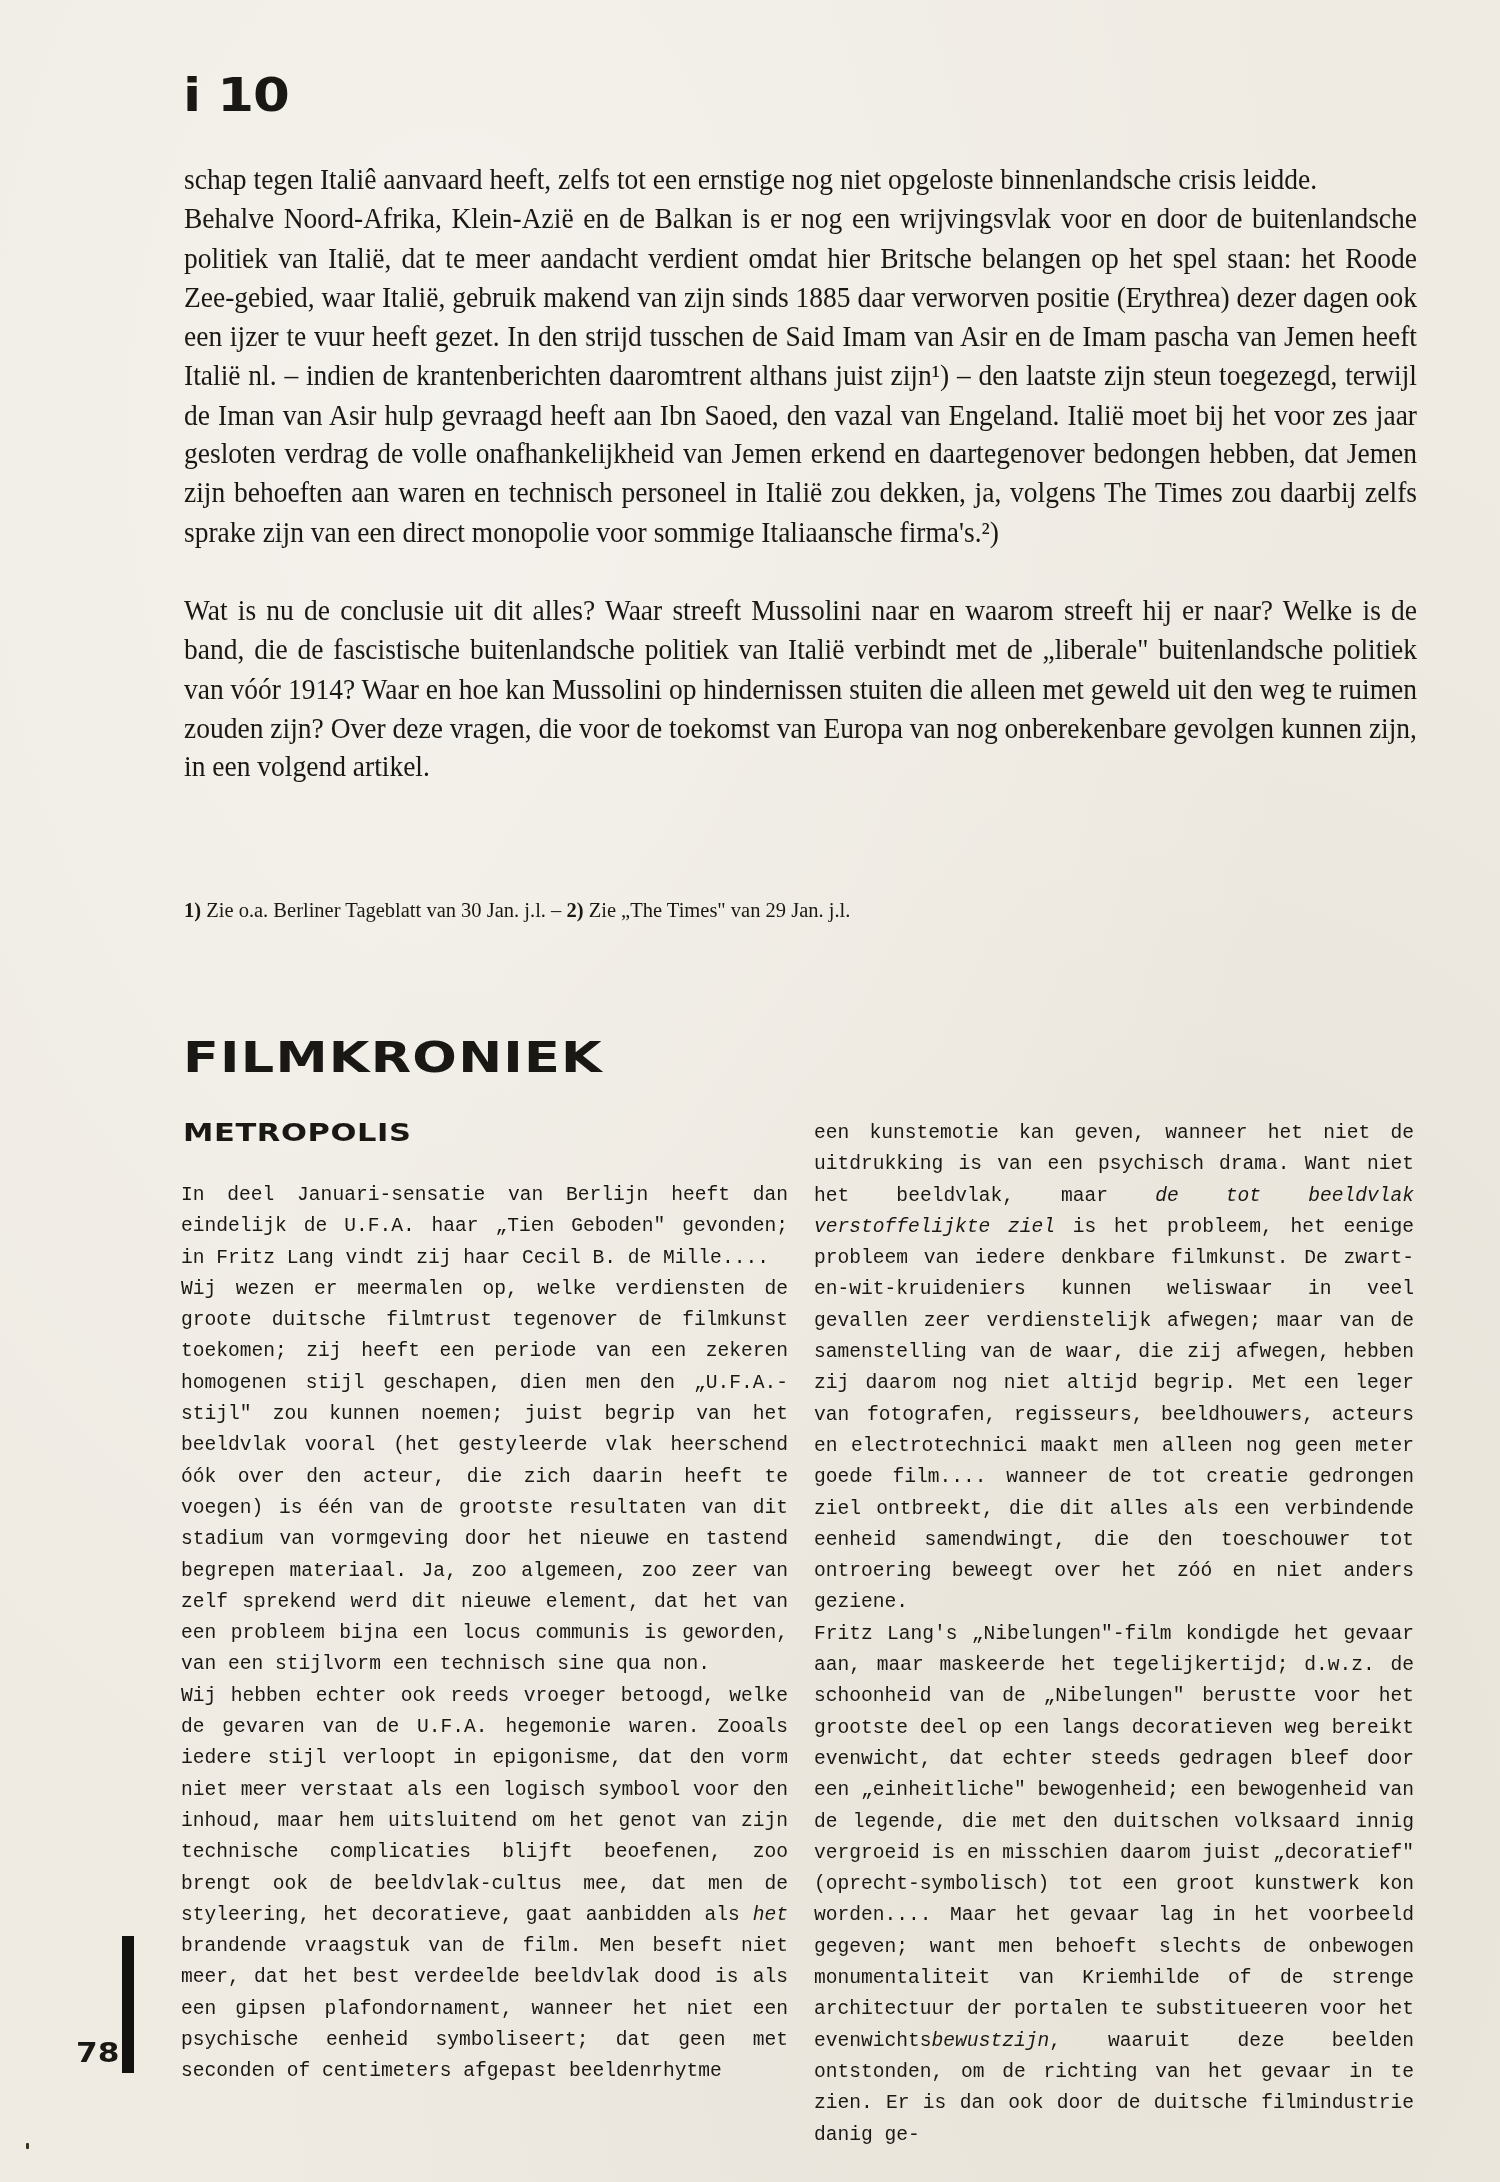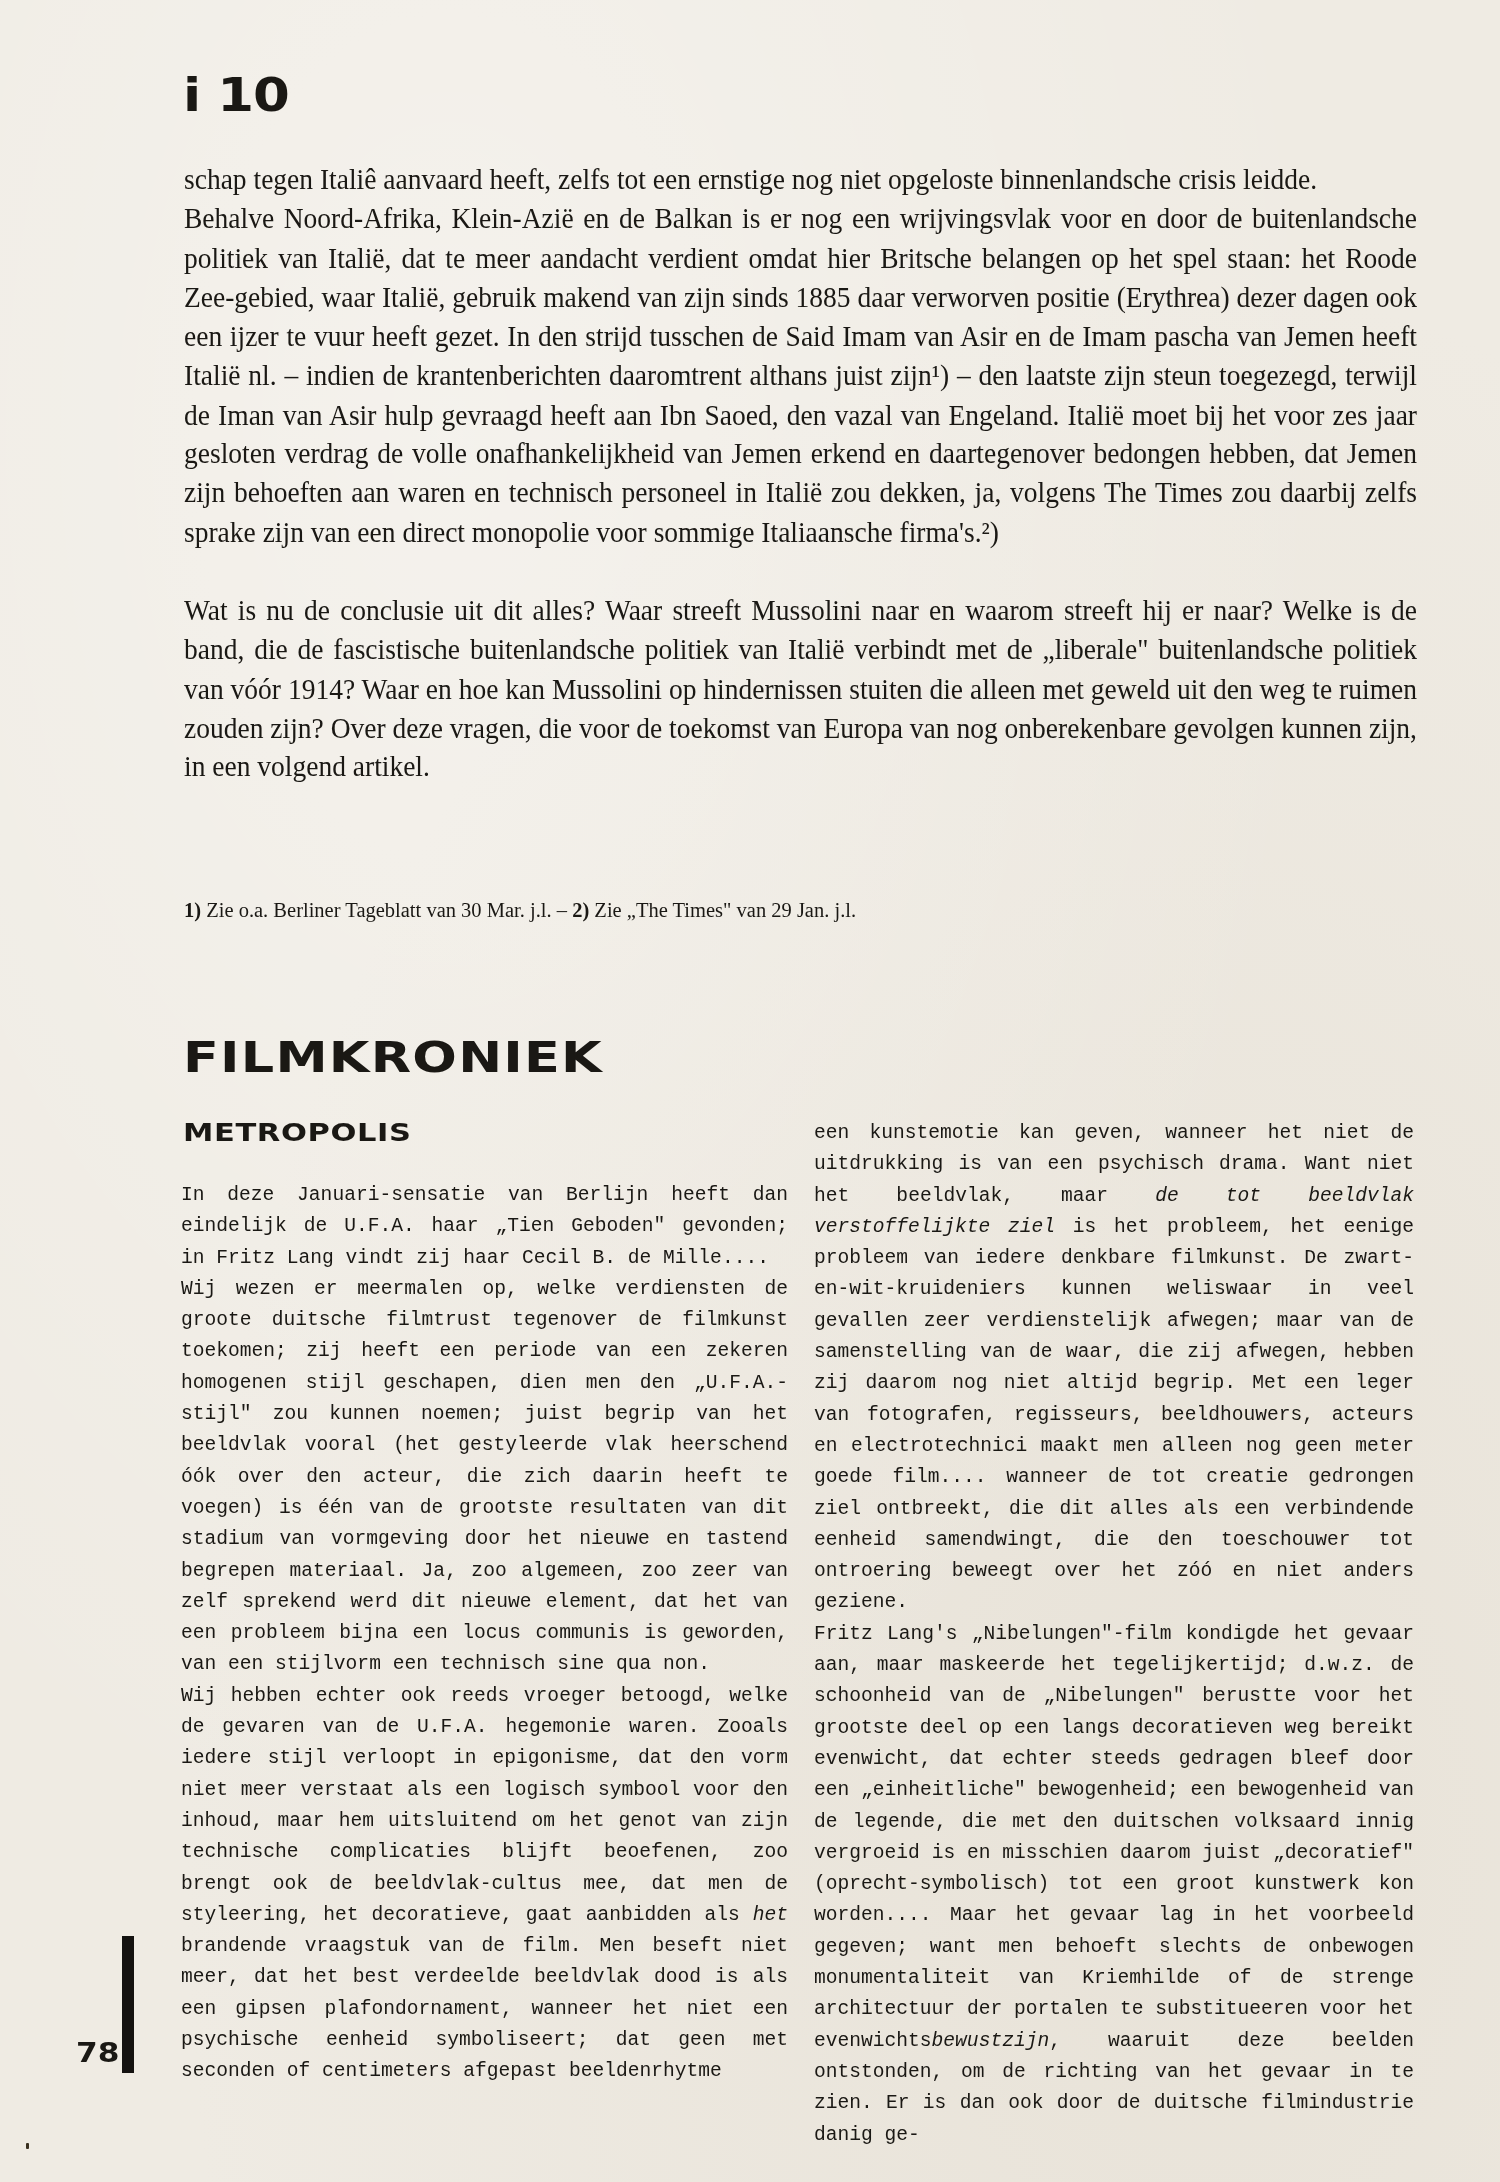--- a/index.html
+++ b/index.html
@@ -84,28 +84,28 @@
 
 <div class="magazine-logo">i 10</div>
 
 <div class="article-top">
   <p>schap tegen Italiê aanvaard heeft, zelfs tot een ernstige nog niet opgeloste binnenlandsche crisis leidde.</p>
   <p>Behalve Noord-Afrika, Klein-Azië en de Balkan is er nog een wrijvingsvlak voor en door de buitenlandsche politiek van Italië, dat te meer aandacht verdient omdat hier Britsche belangen op het spel staan: het Roode Zee-gebied, waar Italië, gebruik makend van zijn sinds 1885 daar verworven positie (Erythrea) dezer dagen ook een ijzer te vuur heeft gezet. In den strijd tusschen de Said Imam van Asir en de Imam pascha van Jemen heeft Italië nl. – indien de krantenberichten daaromtrent althans juist zijn¹) – den laatste zijn steun toegezegd, terwijl de Iman van Asir hulp gevraagd heeft aan Ibn Saoed, den vazal van Engeland. Italië moet bij het voor zes jaar gesloten verdrag de volle onafhankelijkheid van Jemen erkend en daartegenover bedongen hebben, dat Jemen zijn behoeften aan waren en technisch personeel in Italië zou dekken, ja, volgens The Times zou daarbij zelfs sprake zijn van een direct monopolie voor sommige Italiaansche firma's.²)</p>
   <p class="gap">Wat is nu de conclusie uit dit alles? Waar streeft Mussolini naar en waarom streeft hij er naar? Welke is de band, die de fascistische buitenlandsche politiek van Italië verbindt met de „liberale" buitenlandsche politiek van vóór 1914? Waar en hoe kan Mussolini op hindernissen stuiten die alleen met geweld uit den weg te ruimen zouden zijn? Over deze vragen, die voor de toekomst van Europa van nog onberekenbare gevolgen kunnen zijn, in een volgend artikel.</p>
 </div>
 
 <div class="footnotes">
-  <b>1)</b><span> Zie o.a. Berliner Tageblatt van 30 Mar. j.l. – </span><b>2)</b><span> Zie „The Times" van 29 Jan. j.l.</span>
+  <b>1)</b><span> Zie o.a. Berliner Tageblatt van 30 Jan. j.l. – </span><b>2)</b><span> Zie „The Times" van 29 Jan. j.l.</span>
 </div>
 
 <div class="section-title">FILMKRONIEK</div>
 <div class="subsection-title">METROPOLIS</div>
 
 <div class="col col-left">
-  <p>In deze Januari-sensatie van Berlijn heeft dan eindelijk de U.F.A. haar „Tien Geboden" gevonden; in Fritz Lang vindt zij haar Cecil B. de Mille....</p>
+  <p>In deel Januari-sensatie van Berlijn heeft dan eindelijk de U.F.A. haar „Tien Geboden" gevonden; in Fritz Lang vindt zij haar Cecil B. de Mille....</p>
   <p>Wij wezen er meermalen op, welke verdiensten de groote duitsche filmtrust tegenover de filmkunst toekomen; zij heeft een periode van een zekeren homogenen stijl geschapen, dien men den „U.F.A.-stijl" zou kunnen noemen; juist begrip van het beeldvlak vooral (het gestyleerde vlak heerschend óók over den acteur, die zich daarin heeft te voegen) is één van de grootste resultaten van dit stadium van vormgeving door het nieuwe en tastend begrepen materiaal. Ja, zoo algemeen, zoo zeer van zelf sprekend werd dit nieuwe element, dat het van een probleem bijna een locus communis is geworden, van een stijlvorm een technisch sine qua non.</p>
   <p><span>Wij hebben echter ook reeds vroeger betoogd, welke de gevaren van de U.F.A. hegemonie waren. Zooals iedere stijl verloopt in epigonisme, dat den vorm niet meer verstaat als een logisch symbool voor den inhoud, maar hem uitsluitend om het genot van zijn technische complicaties blijft beoefenen, zoo brengt ook de beeldvlak-cultus mee, dat men de styleering, het decoratieve, gaat aanbidden als </span><i>het</i><span> brandende vraagstuk van de film. Men beseft niet meer, dat het best verdeelde beeldvlak dood is als een gipsen plafondornament, wanneer het niet een psychische eenheid symboliseert; dat geen met seconden of centimeters afgepast beeldenrhytme</span></p>
 </div>
 
 <div class="col col-right">
   <p><span>een kunstemotie kan geven, wanneer het niet de uitdrukking is van een psychisch drama. Want niet het beeldvlak, maar </span><i>de tot beeldvlak verstoffelijkte ziel</i><span> is het probleem, het eenige probleem van iedere denkbare filmkunst. De zwart-en-wit-kruideniers kunnen weliswaar in veel gevallen zeer verdienstelijk afwegen; maar van de samenstelling van de waar, die zij afwegen, hebben zij daarom nog niet altijd begrip. Met een leger van fotografen, regisseurs, beeldhouwers, acteurs en electrotechnici maakt men alleen nog geen meter goede film.... wanneer de tot creatie gedrongen ziel ontbreekt, die dit alles als een verbindende eenheid samendwingt, die den toeschouwer tot ontroering beweegt over het zóó en niet anders geziene.</span></p>
   <p><span>Fritz Lang's „Nibelungen"-film kondigde het gevaar aan, maar maskeerde het tegelijkertijd; d.w.z. de schoonheid van de „Nibelungen" berustte voor het grootste deel op een langs decoratieven weg bereikt evenwicht, dat echter steeds gedragen bleef door een „einheitliche" bewogenheid; een bewogenheid van de legende, die met den duitschen volksaard innig vergroeid is en misschien daarom juist „decoratief" (oprecht-symbolisch) tot een groot kunstwerk kon worden.... Maar het gevaar lag in het voorbeeld gegeven; want men behoeft slechts de onbewogen monumentaliteit van Kriemhilde of de strenge architectuur der portalen te substitueeren voor het evenwichts</span><i>bewustzijn</i><span>, waaruit deze beelden ontstonden, om de richting van het gevaar in te zien. Er is dan ook door de duitsche filmindustrie danig ge-</span></p>
 </div>
 
 <div class="page-number">78</div>

